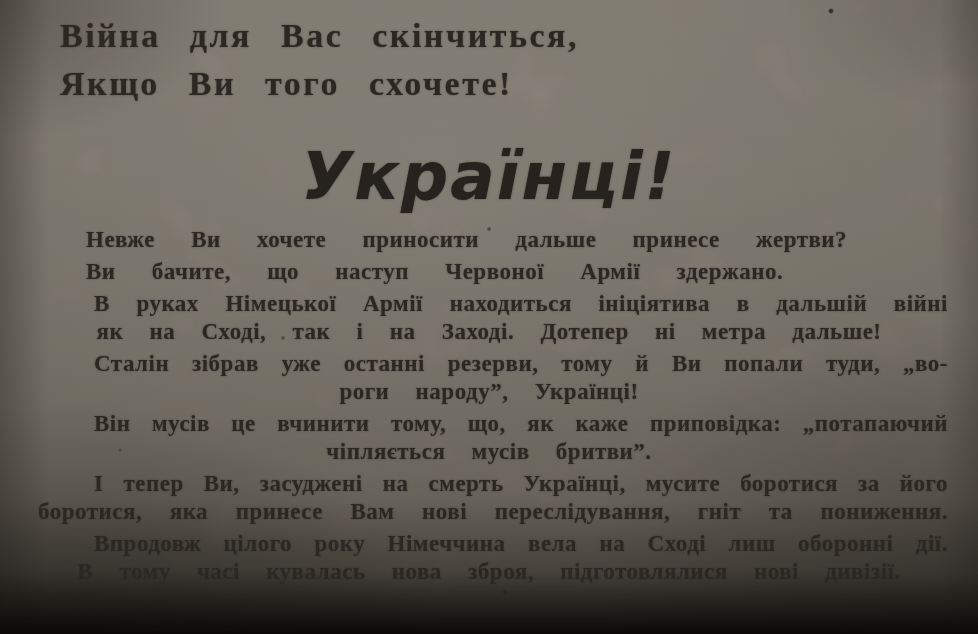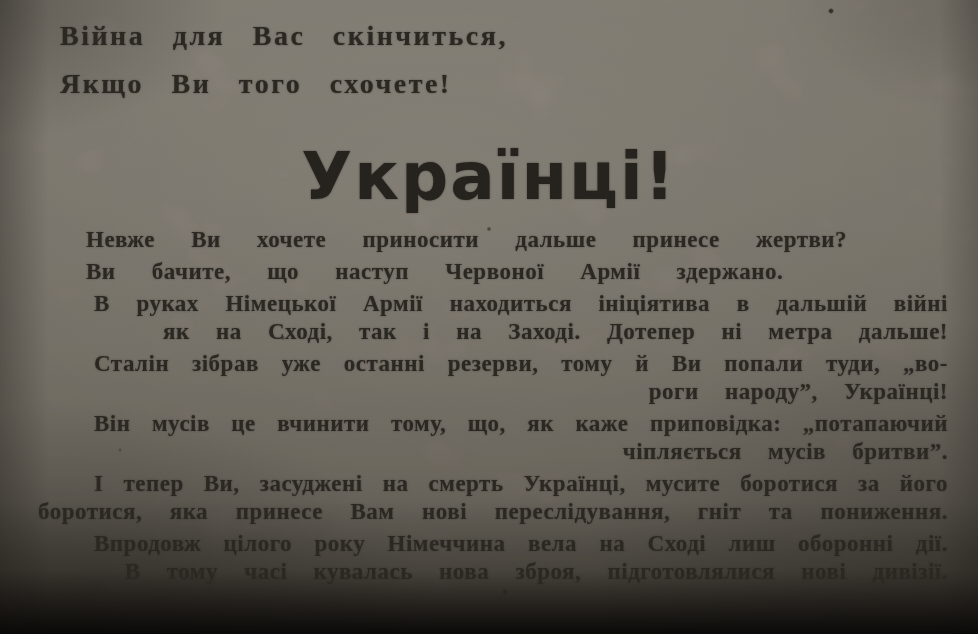--- a/index.html
+++ b/index.html
@@ -47,61 +47,62 @@
   .ink-layer {
     position: absolute;
     inset: 0;
     z-index: 2;
     color: var(--ink);
   }
   .header {
     position: absolute;
     left: 60px;
     top: 12px;
-    font-size: 28px;
+    font-size: 34px;
     font-weight: 700;
     line-height: 48px;
     letter-spacing: 2.5px;
     word-spacing: 18px;
     white-space: nowrap;
     text-shadow: 0 0 2px rgba(53,49,43,0.55);
   }
   .title {
     position: absolute;
     left: 0;
     top: 138px;
     width: 100%;
     margin: 0;
     text-align: center;
     font-family: "DejaVu Sans", "Liberation Sans", sans-serif;
     font-weight: bold;
     font-size: 66px;
     letter-spacing: 2px;
     color: #2f2b26;
     text-shadow: 0 0 2px rgba(47,43,38,0.6);
+    font-style: italic;
   }
   .body-block {
     position: absolute;
     left: 30px;
     top: 226px;
     width: 918px;
     font-size: 23px;
     font-weight: 700;
     letter-spacing: 0.5px;
     text-shadow: 0 0 2px rgba(53,49,43,0.5);
   }
   .para { margin: 0 0 4px 0; }
   .line {
     display: block;
     line-height: 28px;
     word-spacing: 12px;
     white-space: normal;
   }
   .line.full { text-align: justify; text-align-last: justify; margin-left: 8px; }
-  .line.end  { text-align: right; word-spacing: 20px; }
+  .line.end  { text-align: center; word-spacing: 20px; }
   .line.wide { text-align: left; word-spacing: 30px; }
   .line.ind  { padding-left: 56px; }
 </style>
 </head>
 <body>
 
 <div class="leaflet">
 
   <div class="ink-layer">
 

